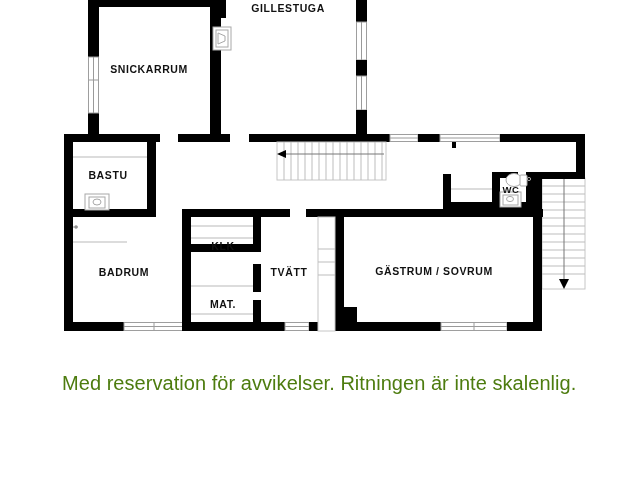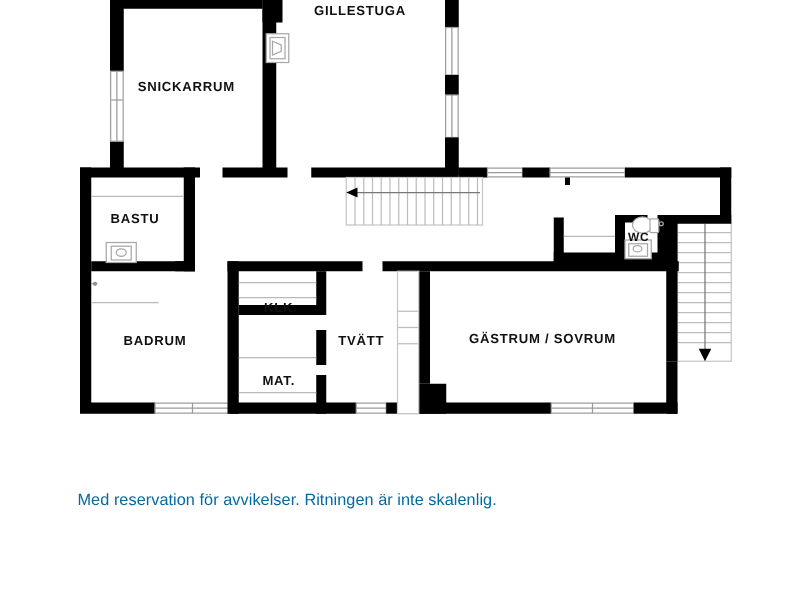--- a/index.html
+++ b/index.html
@@ -60,24 +60,24 @@
     stroke: #a8a8a8;
     stroke-width: 1;
     fill: #ffffff;
   }
   .arrow {
     fill: #000000;
   }
   #caption {
     position: absolute;
     left: 62px;
-    top: 392px;
+    top: 372px;
     font-family: "Liberation Sans", sans-serif;
-    font-size: 13px;
-    color: #0369a1;
+    font-size: 20px;
+    color: #4d7c0f;
     letter-spacing: 0.05px;
     white-space: nowrap;
   }
 </style>
 </head>
 <body>
 
 <div id="plan-wrap">
   <svg id="floorplan-svg" viewBox="0 0 640 360" xmlns="http://www.w3.org/2000/svg">
 

